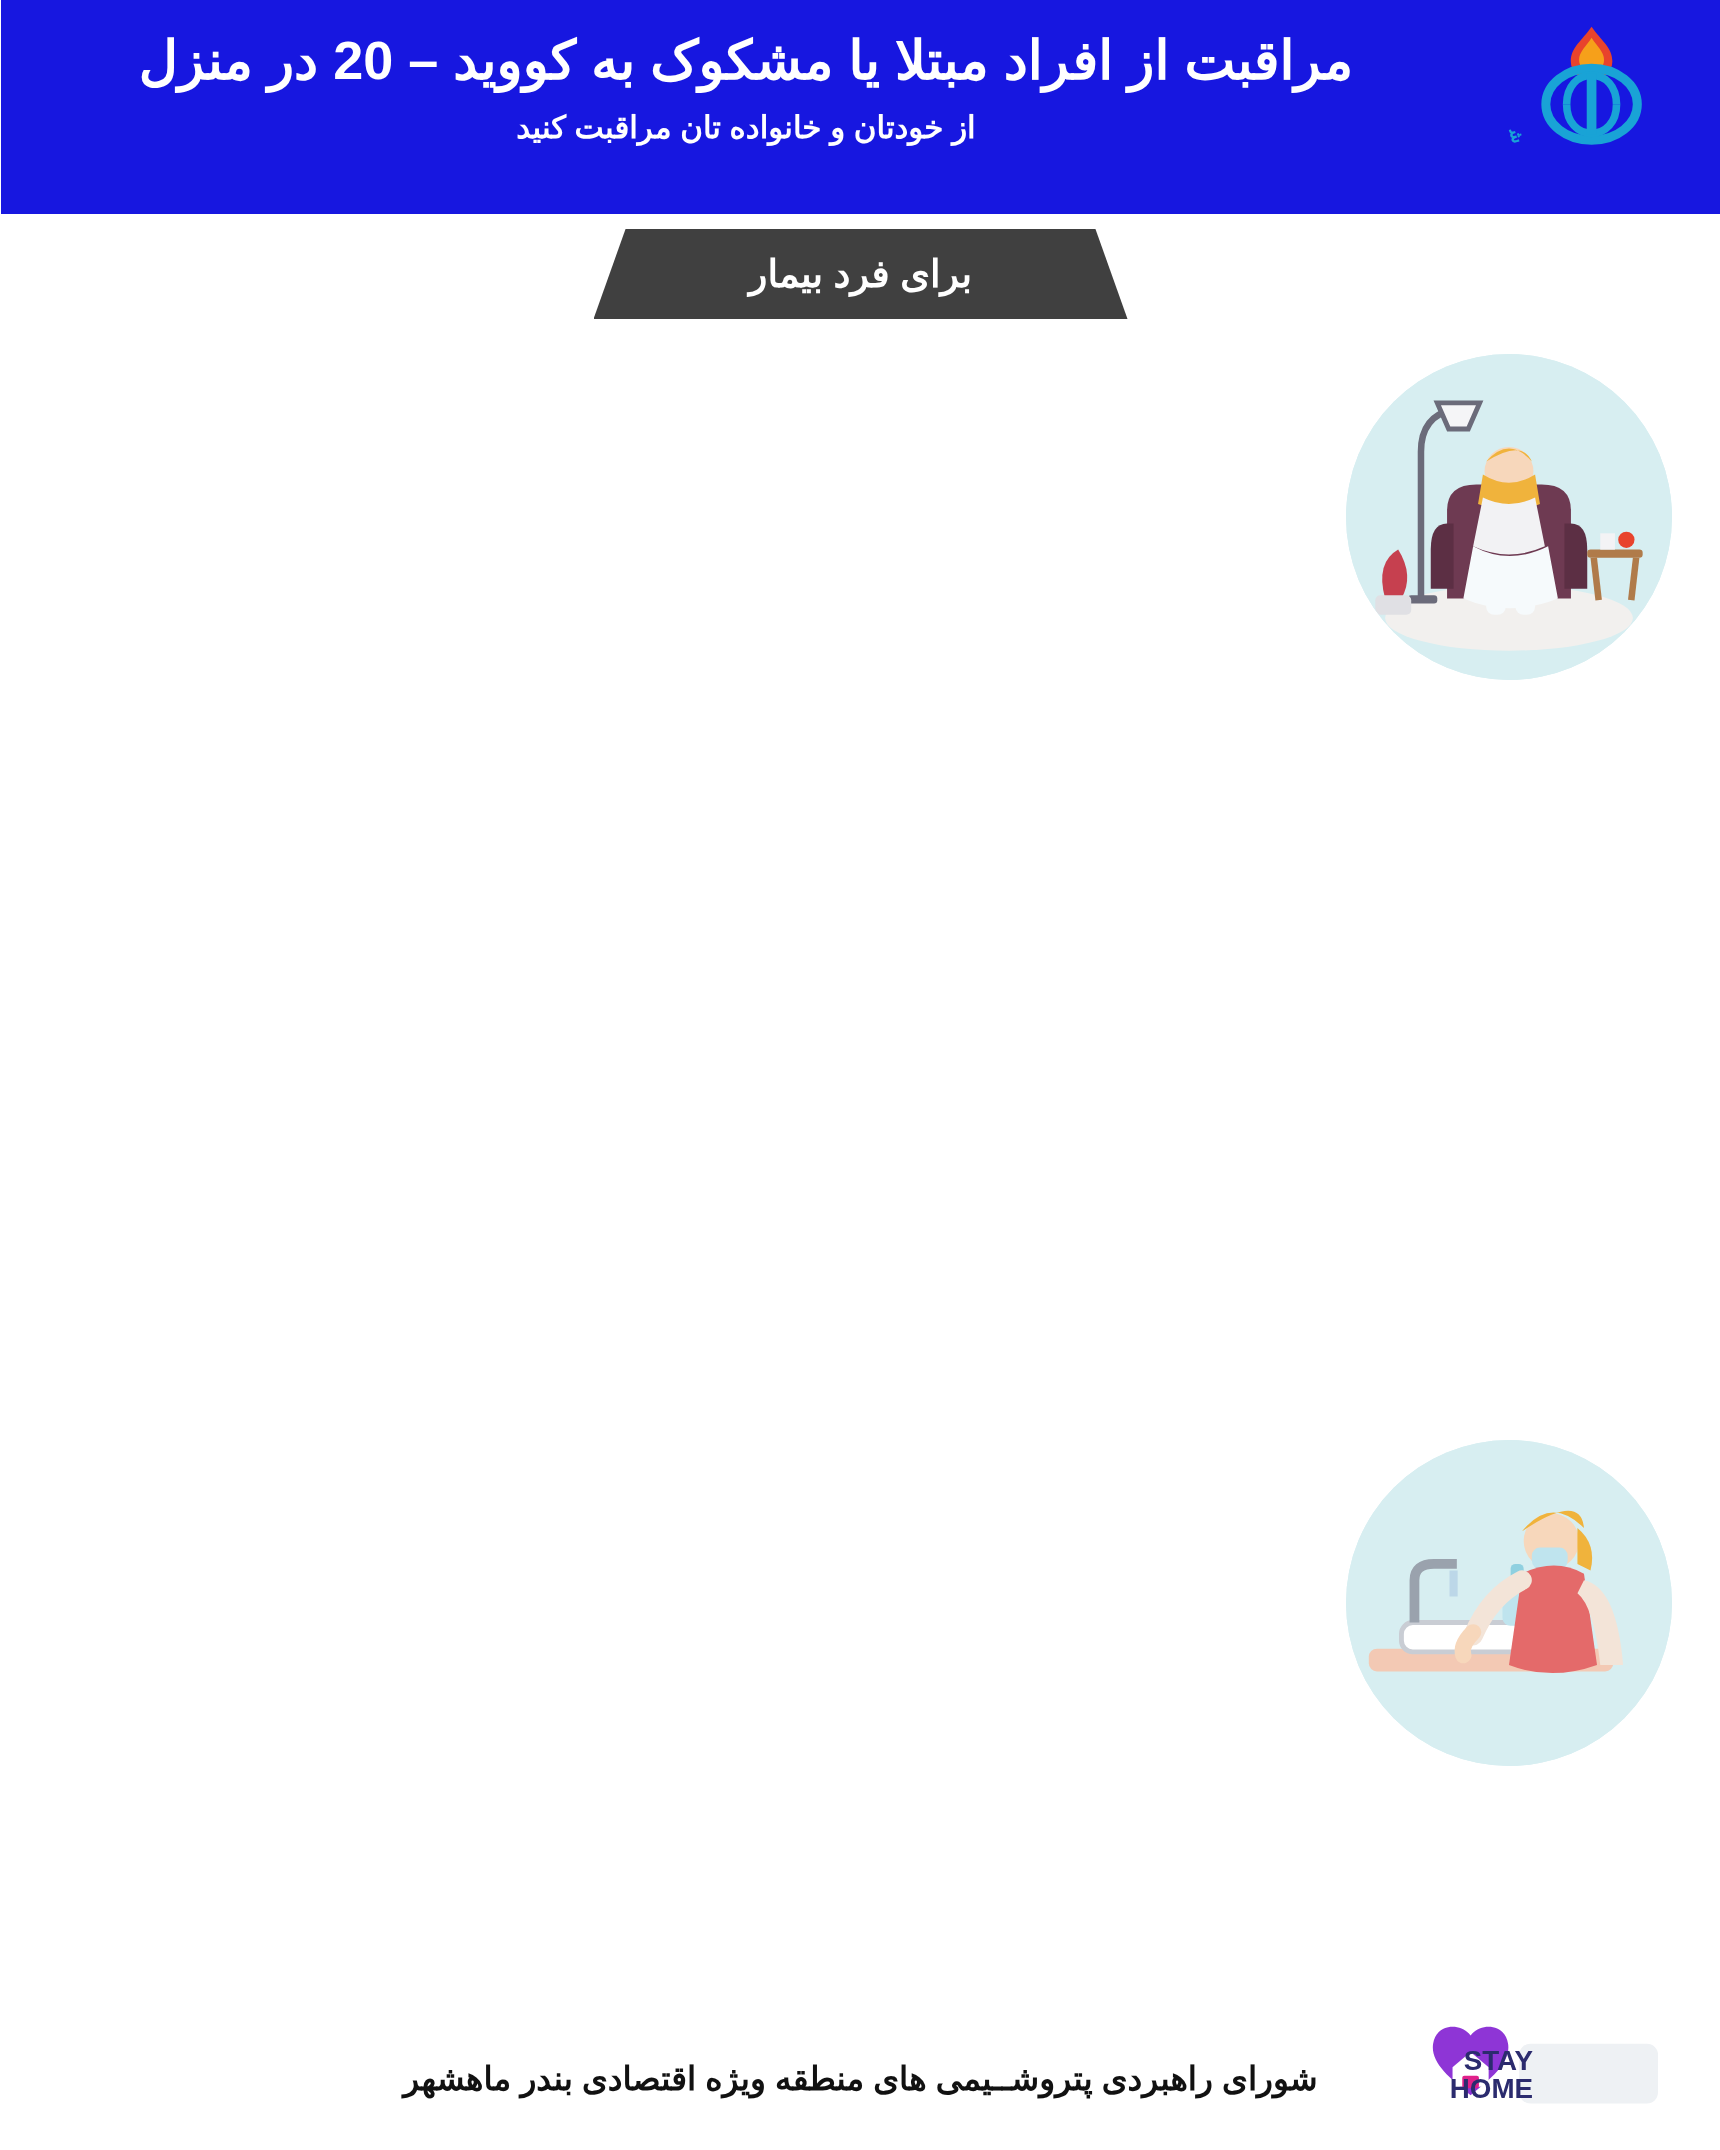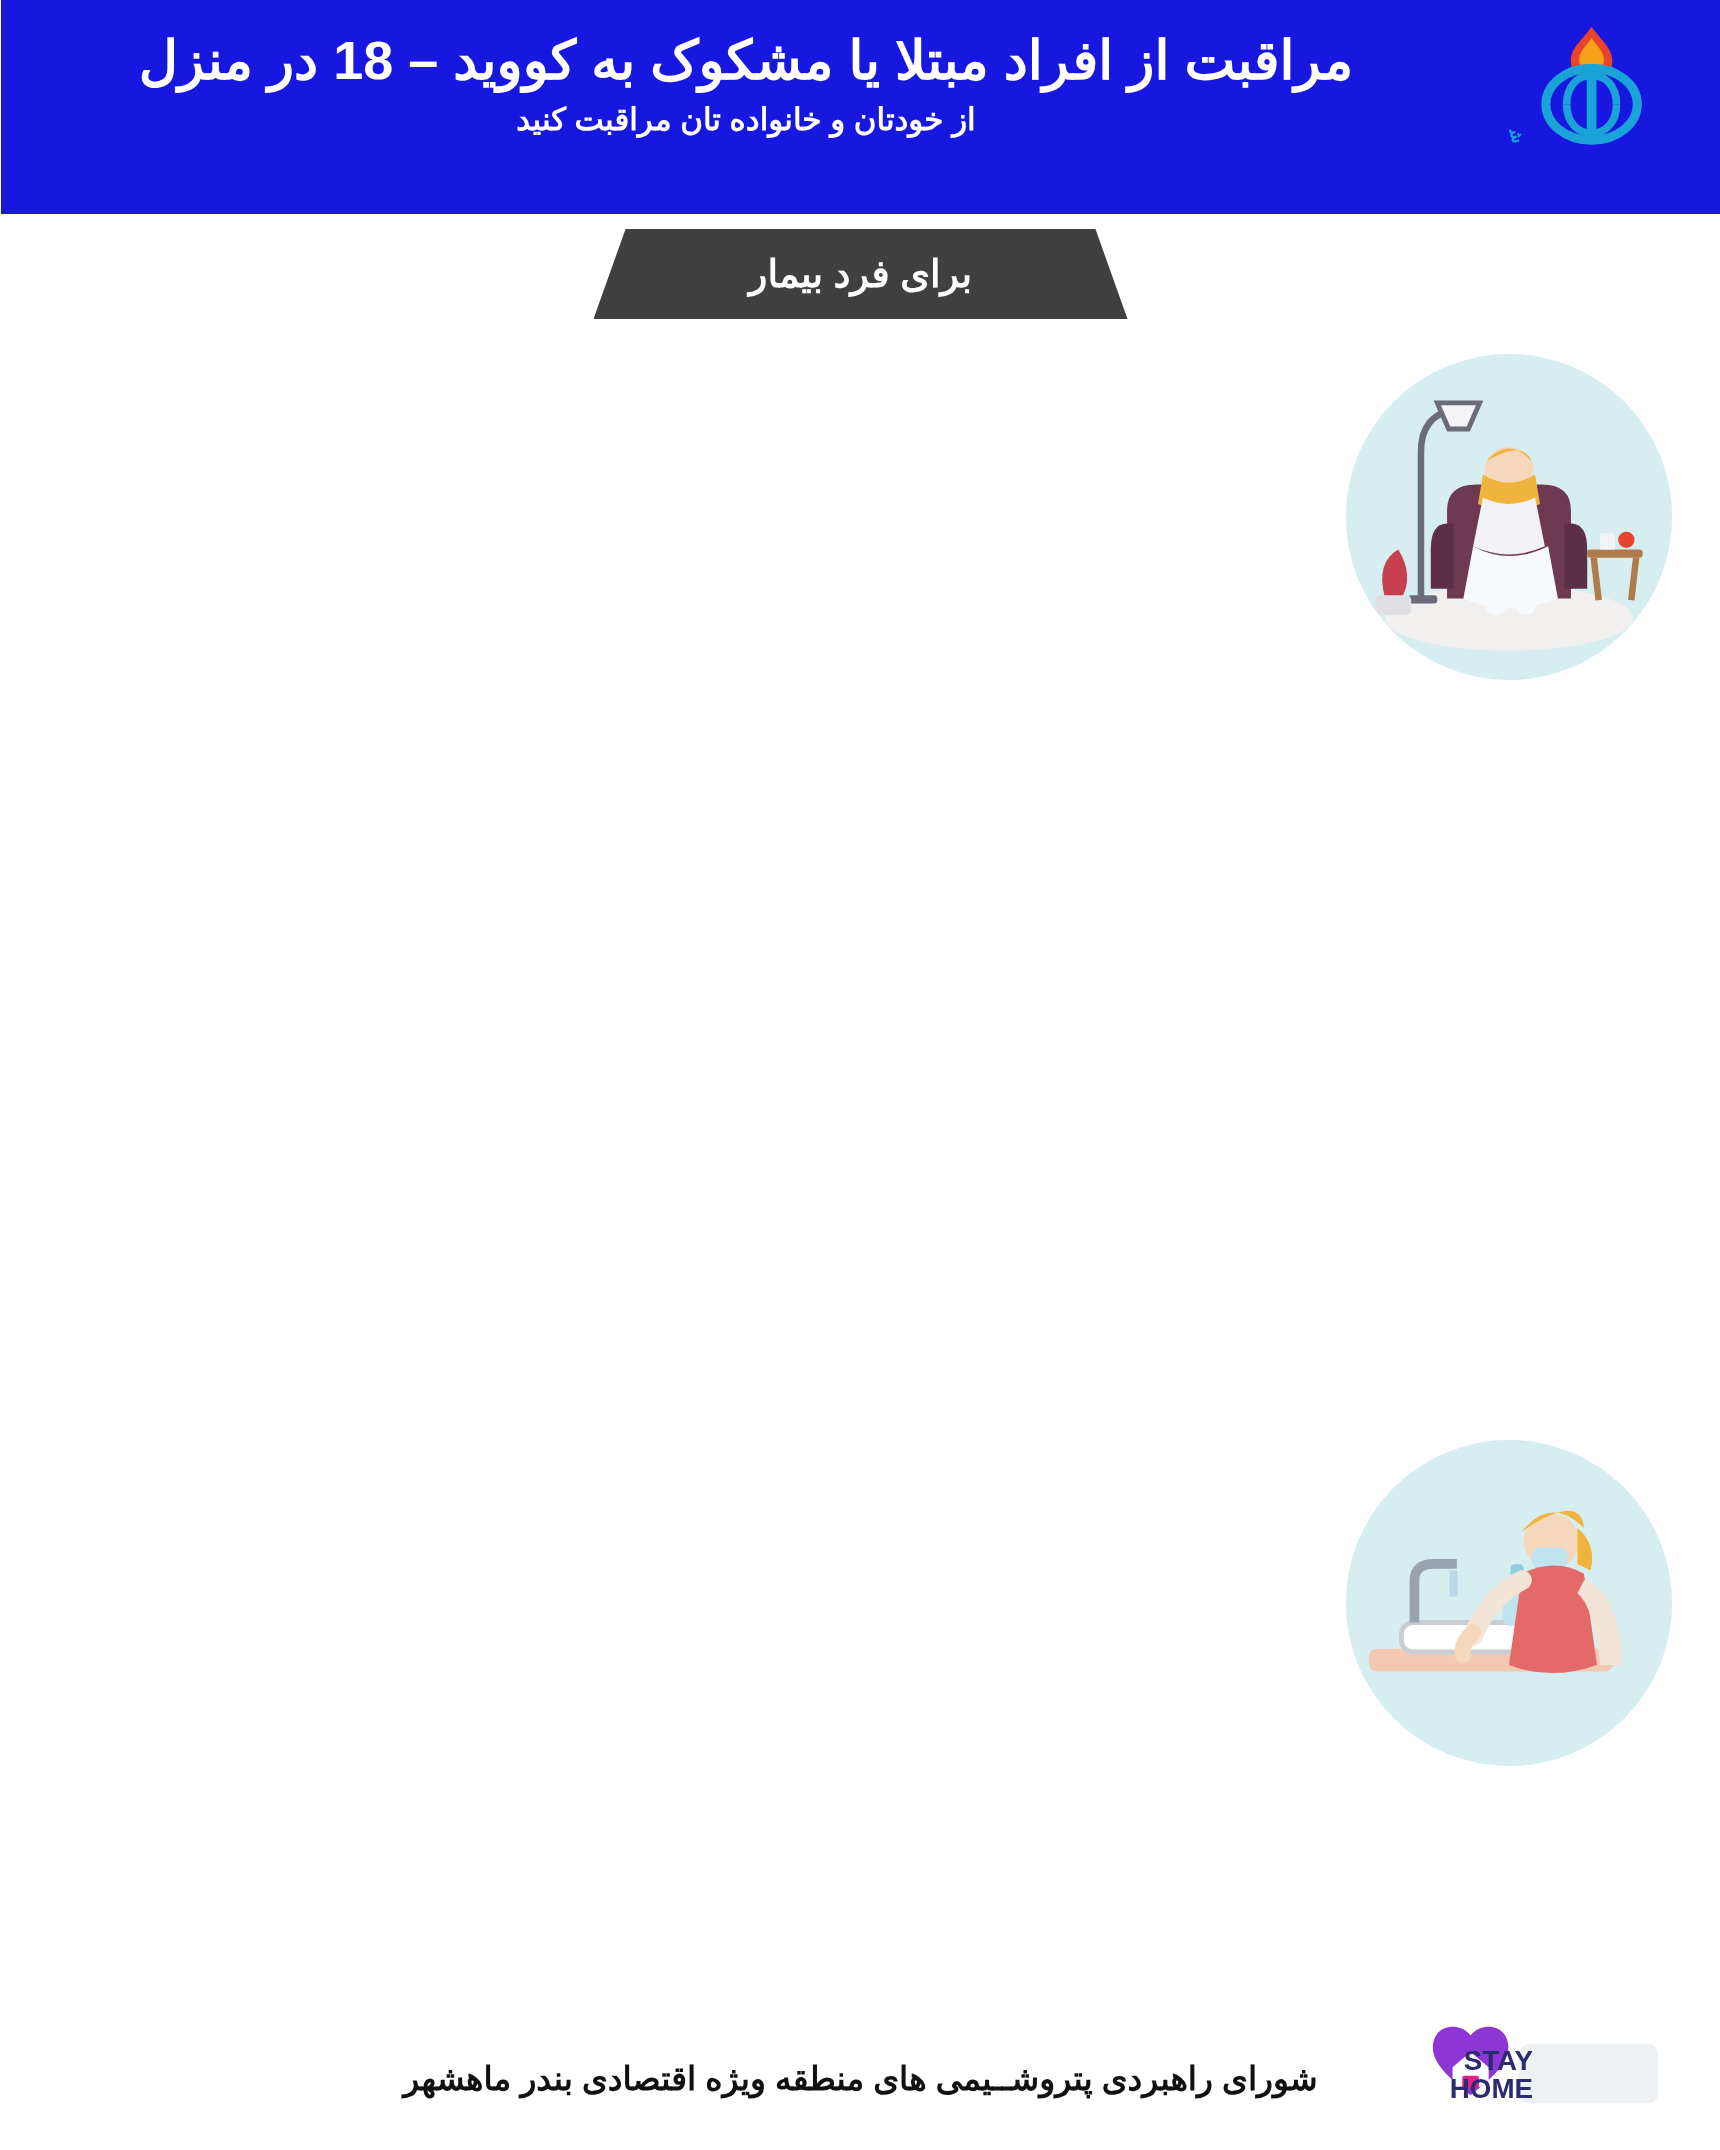--- a/index.html
+++ b/index.html
@@ -35,21 +35,21 @@
     color: #ffffff;
     font-size: 54px;
     font-weight: bold;
     line-height: 1.2;
     letter-spacing: -0.7px;
   }
   .header-sub {
     color: #ffffff;
     font-size: 31px;
     font-weight: bold;
-    margin-top: 8px;
+    margin-top: 16px;
   }
 
   
   .banner {
     position: absolute;
     top: 229px;
     left: 50%;
     transform: translateX(-50%);
     width: 534px; height: 90px;
     background: #404040;
@@ -129,21 +129,21 @@
       <rect x="141" y="86" width="14" height="88" fill="#19a3d6"></rect>
 
       <path id="arcPath" d="M30 170 A 130 130 0 0 0 270 205" fill="none"></path>
       <text font-family="Liberation Sans, sans-serif" font-size="25" font-weight="bold" fill="#19a3d6">
         <textPath href="#arcPath" startOffset="6%">شرکت پتروشیمی گیر</textPath>
       </text>
     </svg>
   </div>
 
   <div class="header-titles">
-    <div class="header-title">مراقبت از افراد مبتلا یا مشکوک به کووید – 18 در منزل</div>
+    <div class="header-title">مراقبت از افراد مبتلا یا مشکوک به کووید – 20 در منزل</div>
     <div class="header-sub">از خودتان و خانواده تان مراقبت کنید</div>
   </div>
 </div>
 
 <div class="banner">
   <span class="banner-text">برای فرد بیمار</span>
 </div>
 
 <div class="step">
 

